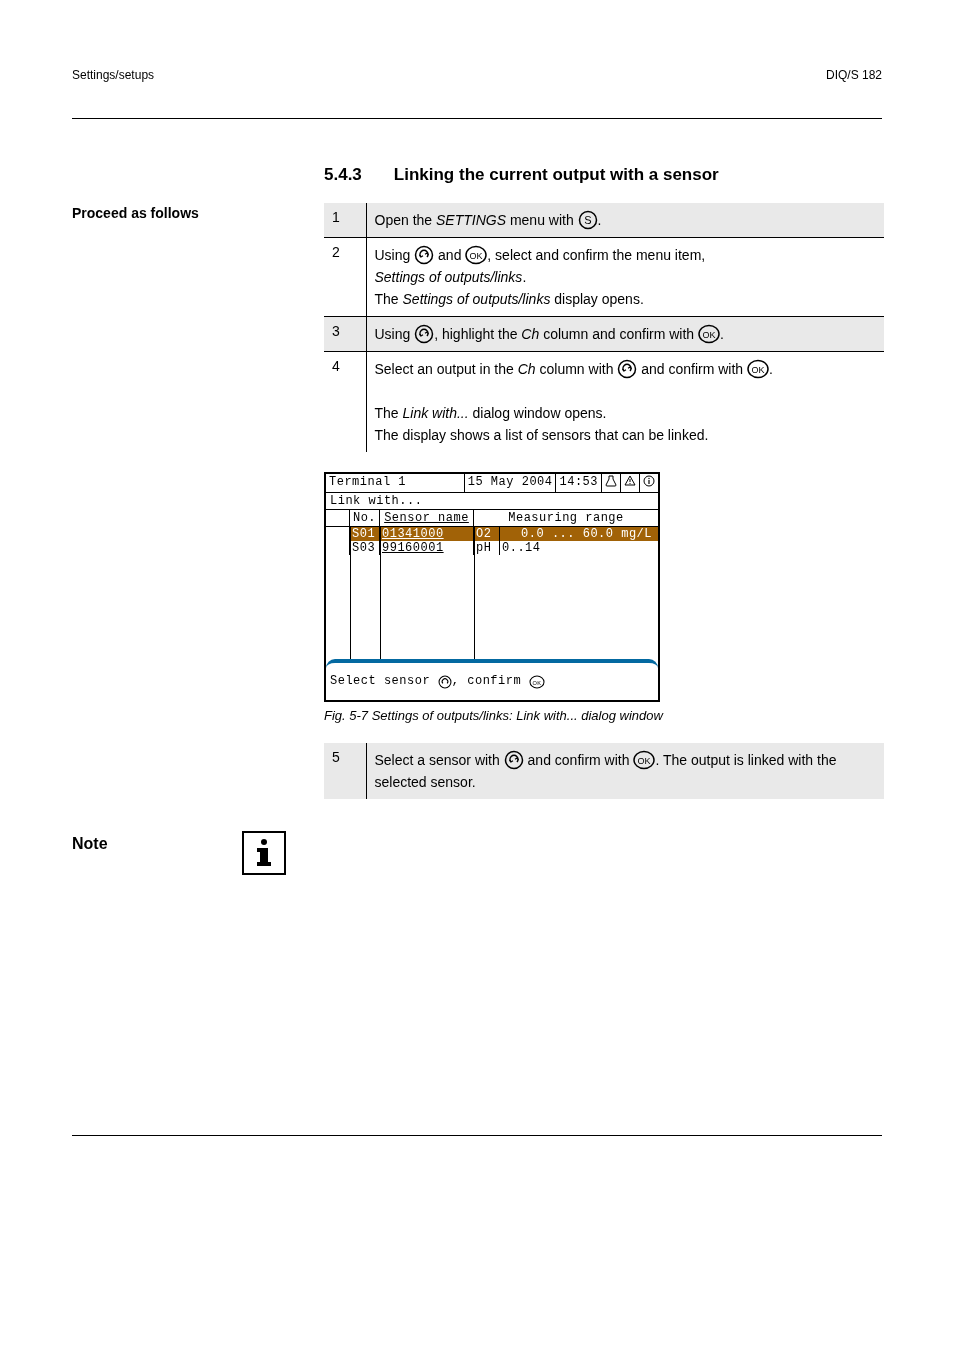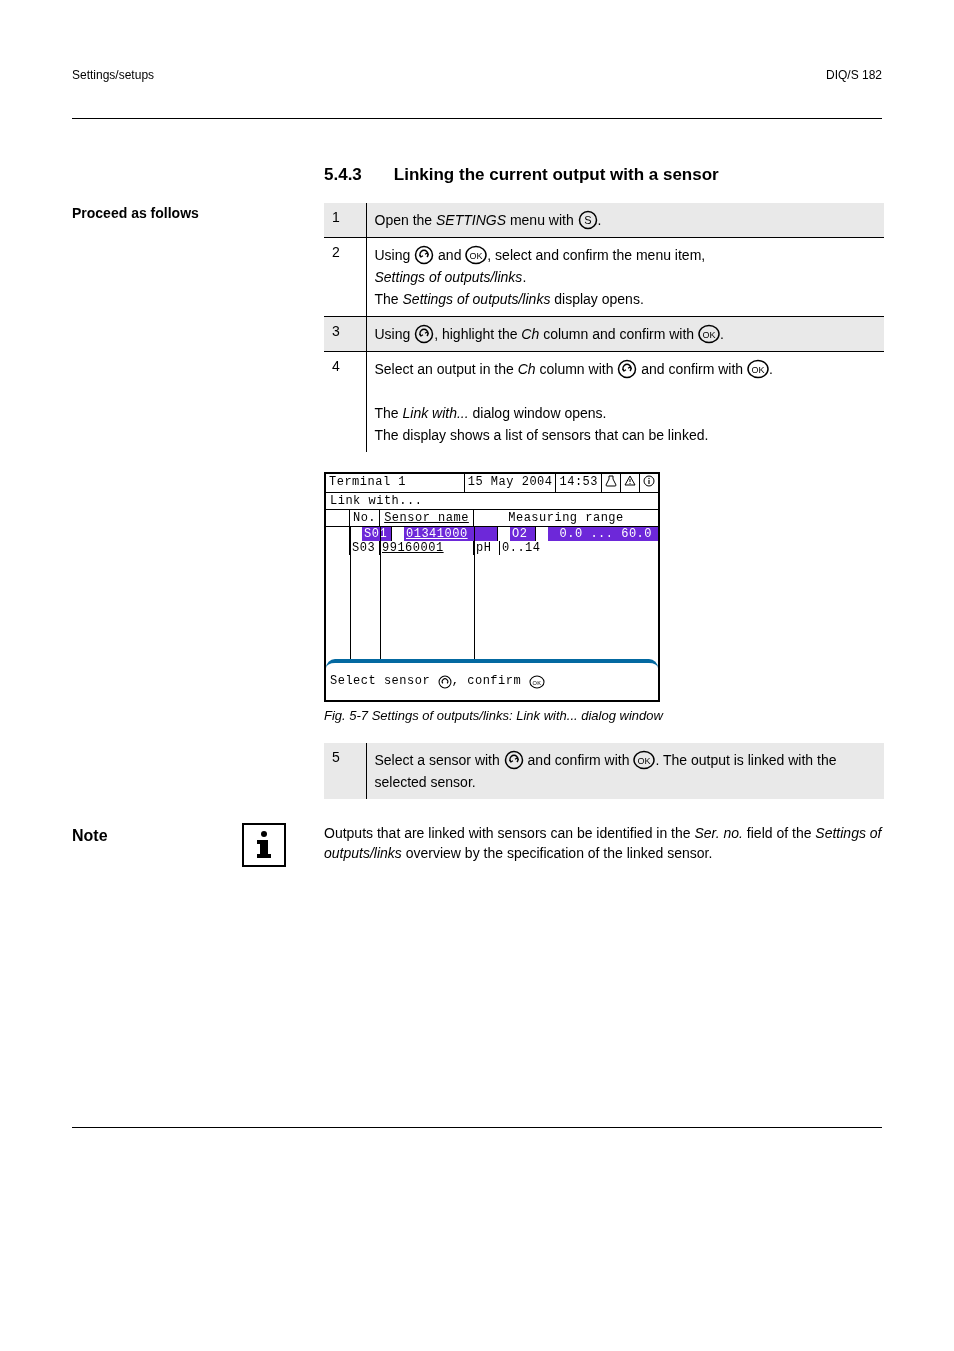--- a/index.html
+++ b/index.html
@@ -30,26 +30,26 @@
   .scr-colA { width: 24px; }
   .scr-colB { width: 30px; }
   .scr-colC { width: 94px; text-decoration: underline; }
   .scr-colD { flex: 1; text-align: center; }
   .scr-body { height: 132px; position: relative; }
   .scr-body-row { display: flex; }
   .scr-body-row > div { border-right: 1px solid #000; padding: 0 2px; height: 14px; line-height: 14px; }
   .scr-body-row > div:last-child { border-right: none; }
   .scr-colE { width: 26px; }
   .scr-colF { flex: 1; }
-  .sel { background: #6d28d9; color: #fff; margin-left: 12px; }
+  .sel { background: #a16207; color: #fff; }
   .scr-vert { position: absolute; top: 0; bottom: 0; border-right: 1px solid #000; }
   .scr-footer { border-top: 4px solid #0369a1; padding: 11px 4px; border-radius: 9px; }
   .fig-caption { margin-left: 252px; font-size: 13px; font-style: italic; margin-top: 6px; margin-bottom: 20px; }
 
-  .note-wrap { display: flex; margin-top: 24px; align-items: flex-start; }
+  .note-wrap { display: flex; margin-top: 32px; align-items: flex-start; }
   .note-label { width: 170px; font-size: 16px; font-weight: bold; padding-top: 4px; }
   .note-icon-cell { width: 82px; }
   .note-icon { width: 44px; height: 44px; border: 2px solid #000; display: flex; align-items: center; justify-content: center; font-family: Georgia, serif; font-weight: bold; font-size: 28px; }
   .note-text { flex: 1; font-size: 14px; line-height: 20px; }
 
   .footer-hr { border-top: 1px solid #000; margin-top: 260px; }
   .footer-row { display: flex; justify-content: space-between; font-size: 14px; margin-top: 6px; padding-bottom: 30px; }
 
   svg.inline-key { vertical-align: -5px; }
 </style>
@@ -238,19 +238,16 @@
     <div class="note-icon-cell">
       <div class="note-icon">
         <svg width="20" height="30" viewBox="0 0 20 30">
             <circle cx="10" cy="4" r="3" fill="#000"></circle>
             <rect x="6" y="10" width="8" height="16" fill="#000"></rect>
             <rect x="3" y="10" width="7" height="4" fill="#000"></rect>
             <rect x="3" y="24" width="14" height="4" fill="#000"></rect>
           </svg>
       </div>
     </div>
-    <div class="note-text">
-      Outputs that are linked with sensors can be identified in the <i>Ser. no.</i> field of the <i>Settings of outputs/links</i> overview by the specification of the linked sensor.
-    </div>
   </div>
 
   <div class="footer-hr"></div>
 </div>
 
 </body></html>

